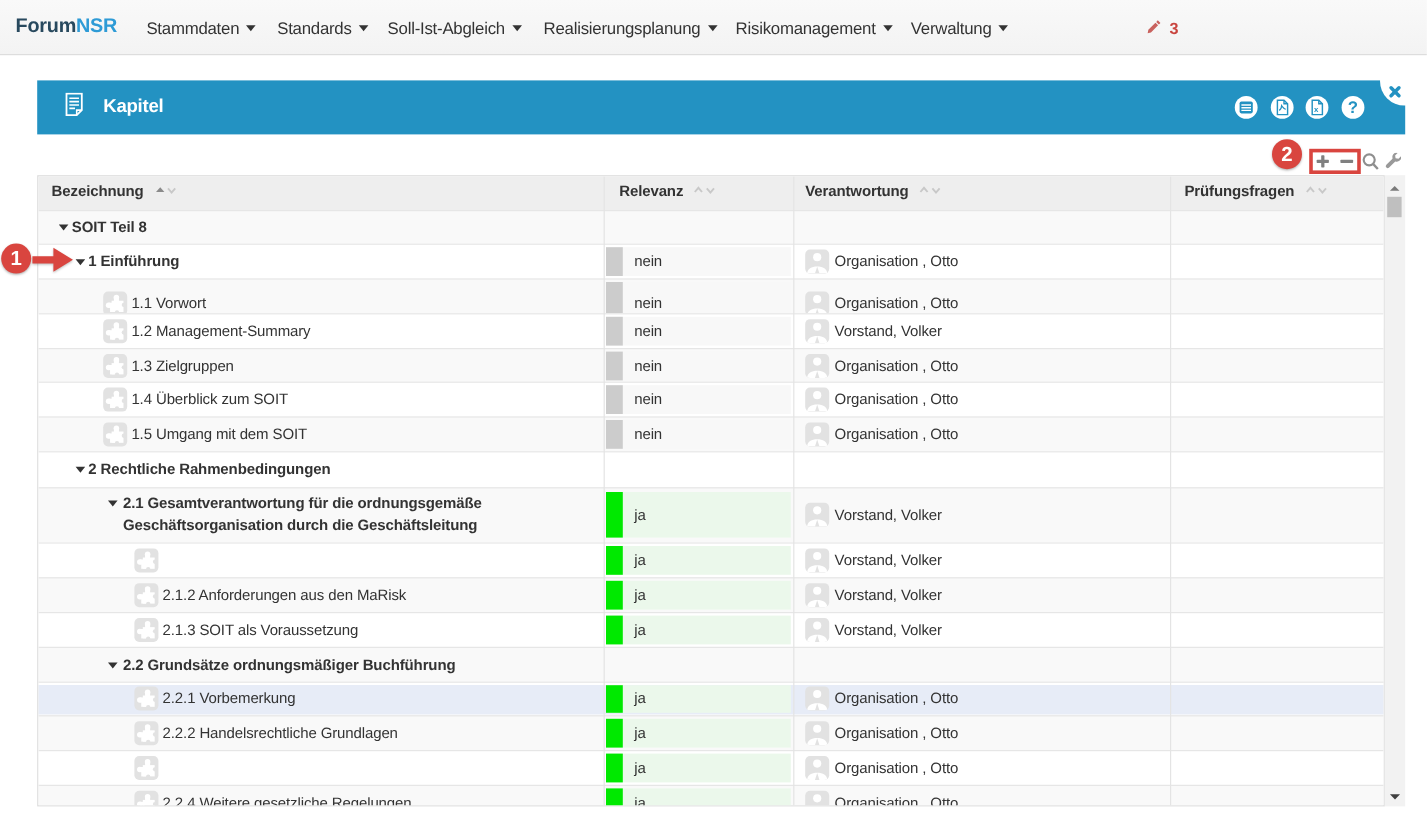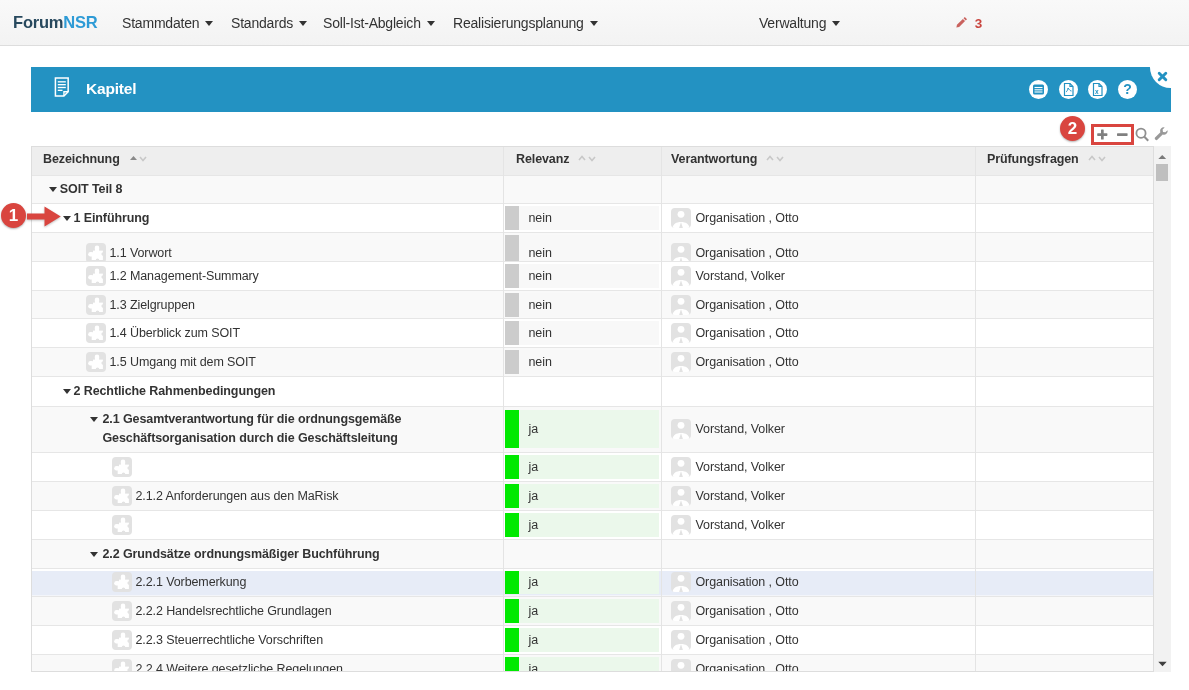--- a/index.html
+++ b/index.html
@@ -63,20 +63,21 @@
 </style>
 </head>
 <body>
 
 <div id="nav">
   <div class="logo">Forum<span>NSR</span></div>
   <div class="navitem" style="left:122px;">Stammdaten<span class="caret"></span></div>
   <div class="navitem" style="left:231px;">Standards<span class="caret"></span></div>
   <div class="navitem" style="left:323px;">Soll-Ist-Abgleich<span class="caret"></span></div>
   <div class="navitem" style="left:453px;">Realisierungsplanung<span class="caret"></span></div>
+  <div class="navitem" style="left:613px;">Risikomanagement<span class="caret"></span></div>
   <div class="navitem" style="left:759px;">Verwaltung<span class="caret"></span></div>
   <div class="navright" style="left:955px;">
     <svg width="13" height="13" viewBox="0 0 16 16" style="vertical-align:-1px;">
         <path fill="#c9625e" d="M12.1 1.2 l2.7 2.7 -1.6 1.6 -2.7 -2.7 z M9.7 3.6 l2.7 2.7 -7.3 7.3 -3.4 0.7 0.7 -3.4 z"></path>
       </svg>
     <span style="color:#c9453f; font-weight:bold; font-size:13.5px; margin-left:3px;">3</span>
   </div>
 </div>
 
 <div id="panel">
@@ -420,20 +421,21 @@
               <rect x="8.9" y="4.9" width="4.2" height="4"></rect>
               <circle cx="4.5" cy="11.3" r="2.3"></circle>
               <rect x="4.5" y="9.2" width="4" height="4.2"></rect>
               <rect x="5.7" y="12.6" width="4" height="4.4"></rect>
             </g>
             <g fill="#e2e2e2">
               <circle cx="17.2" cy="11.1" r="1.8"></circle>
               <circle cx="11.5" cy="17.3" r="1.8"></circle>
             </g>
           </svg></div>
+        <div class="rowtxt" style="left:103.5px;">2.1.3 SOIT als Voraussetzung</div>
         <div class="rel rel-j">
           <div class="bar"></div>
           <div class="lbl">ja</div>
         </div>
         <div class="av"><svg width="20" height="20" viewBox="0 0 20 20">
             <g fill="#fff">
               <circle cx="10" cy="6.3" r="3.4"></circle>
               <path d="M1.6 20 c0.2-3.9 3.6-6 8.4-6 s8.2 2.1 8.4 6 z"></path>
             </g>
             <path d="M10 14.2 L8.1 20 H11.9 Z" fill="#e2e2e2"></path>
@@ -510,21 +512,20 @@
               <rect x="8.9" y="4.9" width="4.2" height="4"></rect>
               <circle cx="4.5" cy="11.3" r="2.3"></circle>
               <rect x="4.5" y="9.2" width="4" height="4.2"></rect>
               <rect x="5.7" y="12.6" width="4" height="4.4"></rect>
             </g>
             <g fill="#e2e2e2">
               <circle cx="17.2" cy="11.1" r="1.8"></circle>
               <circle cx="11.5" cy="17.3" r="1.8"></circle>
             </g>
           </svg></div>
-        <div class="rowtxt" style="left:103.5px;">2.2.3 Steuerrechtliche Vorschriften</div>
         <div class="rel rel-j">
           <div class="bar"></div>
           <div class="lbl">ja</div>
         </div>
         <div class="av"><svg width="20" height="20" viewBox="0 0 20 20">
             <g fill="#fff">
               <circle cx="10" cy="6.3" r="3.4"></circle>
               <path d="M1.6 20 c0.2-3.9 3.6-6 8.4-6 s8.2 2.1 8.4 6 z"></path>
             </g>
             <path d="M10 14.2 L8.1 20 H11.9 Z" fill="#e2e2e2"></path>

